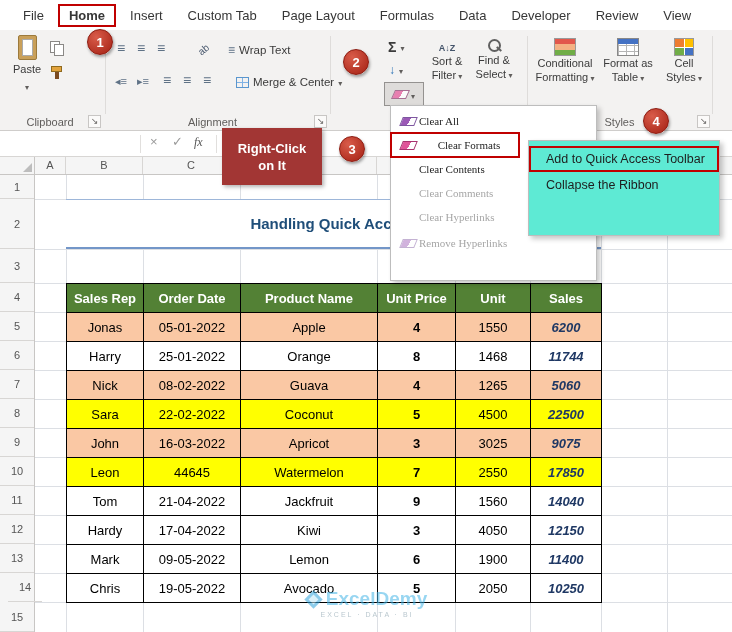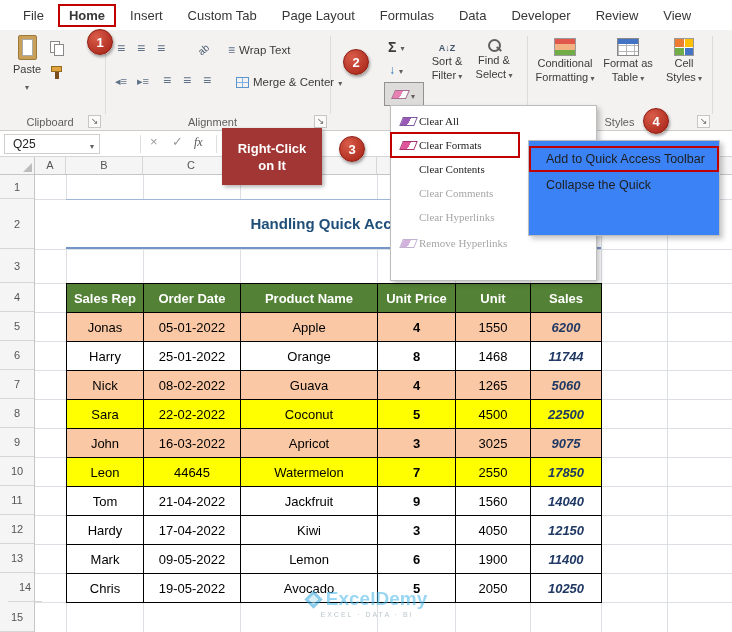--- a/index.html
+++ b/index.html
@@ -122,27 +122,27 @@
   .wm-diamond::after{content:"";position:absolute;inset:3px;background:#BEE7F7;}
   .wm-name{font-size:19px;font-weight:bold;color:#45B5E7;}
   .wm-tag{font-size:7px;letter-spacing:2px;color:#7F98A5;margin-top:1px;}
 
   
   #clear-menu{position:absolute;left:390px;top:105px;width:207px;height:176px;background:#FFF;
               border:1px solid #BDBDBD;box-shadow:3px 3px 5px rgba(0,0,0,.22);z-index:20;padding-top:3px;}
   .mi{position:relative;height:24px;line-height:24px;font-size:11px;color:#1E1E1E;padding-left:28px;white-space:nowrap;font-family:Liberation Serif, serif;}
   .mi-dis{color:#A6A6A6;}
   .mi-gap{margin-top:2px;}
-  .mi-boxed{outline:2px solid var(--annotation-red);outline-offset:-1px;width:128px;}
+  .mi-boxed{outline:2px solid var(--annotation-red);outline-offset:-1px;width:128px;text-align:center;}
   .mi-ic{position:absolute;left:10px;top:8px;width:15px;height:9px;transform:skewX(-22deg);
          border:1px solid #7E57A0;background:linear-gradient(100deg,#9B59B6 55%,#FDFDFD 45%);}
   .eraser-formats-icon{border-color:#A8336F;background:linear-gradient(100deg,#E0559A 55%,#FFF 45%);}
   .eraser-hyperlink-icon{opacity:.45;}
 
-  #ctx-menu{position:absolute;left:528px;top:140px;width:192px;height:96px;background:#3b82f6;
+  #ctx-menu{position:absolute;left:528px;top:140px;width:192px;height:96px;background:#5eead4;
             border:1px solid #BDBDBD;box-shadow:3px 3px 5px rgba(0,0,0,.22);z-index:30;padding-top:5px;}
   .cmi{height:26px;line-height:26px;font-size:12.5px;color:#1E1E1E;padding-left:17px;white-space:nowrap;}
   .cmi-boxed{outline:2px solid var(--annotation-red);outline-offset:-2px;}
 
   #callout{position:absolute;left:222px;top:128px;width:100px;height:57px;background:var(--callout-bg);
            z-index:15;display:flex;flex-direction:column;align-items:center;justify-content:center;
            color:#FFF;font-weight:bold;font-size:13px;line-height:17px;box-shadow:2px 2px 4px rgba(0,0,0,.3);}
   .numc{position:absolute;width:26px;height:26px;border-radius:50%;
         background:radial-gradient(circle at 35% 30%,#D95C4A,#A31F12);border:1px solid #8C1A0F;
         color:#FFF;font-size:13px;font-weight:bold;display:flex;align-items:center;justify-content:center;
@@ -254,24 +254,20 @@
           <i></i>
         </span>
       <span class="rb2">Cell</span>
       <span class="rb2 has-caret">Styles</span>
     </div>
     <div class="grp-label" style="left:527px;width:185px">Styles</div>
     <div class="launcher g-dl" style="left:697px"></div>
   </div>
 
   <div id="fbar">
-    <div id="namebox">
-      <span>Q25</span>
-      <span class="nb-caret g-caret"></span>
-    </div>
     <span class="fb-sep" style="left:140px"></span>
     <span class="fbi g-x" style="left:150px"></span>
     <span class="fbi g-ok" style="left:172px"></span>
     <span class="fbi g-fx" style="left:194px"></span>
     <span class="fb-sep" style="left:216px"></span>
   </div>
 
   <div id="sheet">
     <div id="gridlines">
         <div class="gv" style="left: 66px;"></div>
@@ -405,21 +401,21 @@
       <div class="mi"><span class="mi-ic eraser-icon"></span><span class="mi-txt">Clear All</span></div>
       <div class="mi mi-boxed"><span class="mi-ic eraser-formats-icon"></span><span class="mi-txt">Clear Formats</span></div>
       <div class="mi"><span class="mi-txt">Clear Contents</span></div>
       <div class="mi mi-dis"><span class="mi-txt">Clear Comments</span></div>
       <div class="mi mi-dis"><span class="mi-txt">Clear Hyperlinks</span></div>
       <div class="mi mi-dis mi-gap"><span class="mi-ic eraser-hyperlink-icon"></span><span class="mi-txt">Remove Hyperlinks</span></div>
     </div>
 
   <div id="ctx-menu">
       <div class="cmi cmi-boxed">Add to Quick Access Toolbar</div>
-      <div class="cmi">Collapse the Quick</div>
+      <div class="cmi">Collapse the Ribbon</div>
     </div>
 
   <div id="callout">
     <div>Right-Click</div>
     <div>on It</div>
   </div>
   <div class="numc" id="c1">1</div>
   <div class="numc" id="c2">2</div>
   <div class="numc" id="c3">3</div>
   <div class="numc" id="c4">4</div>

